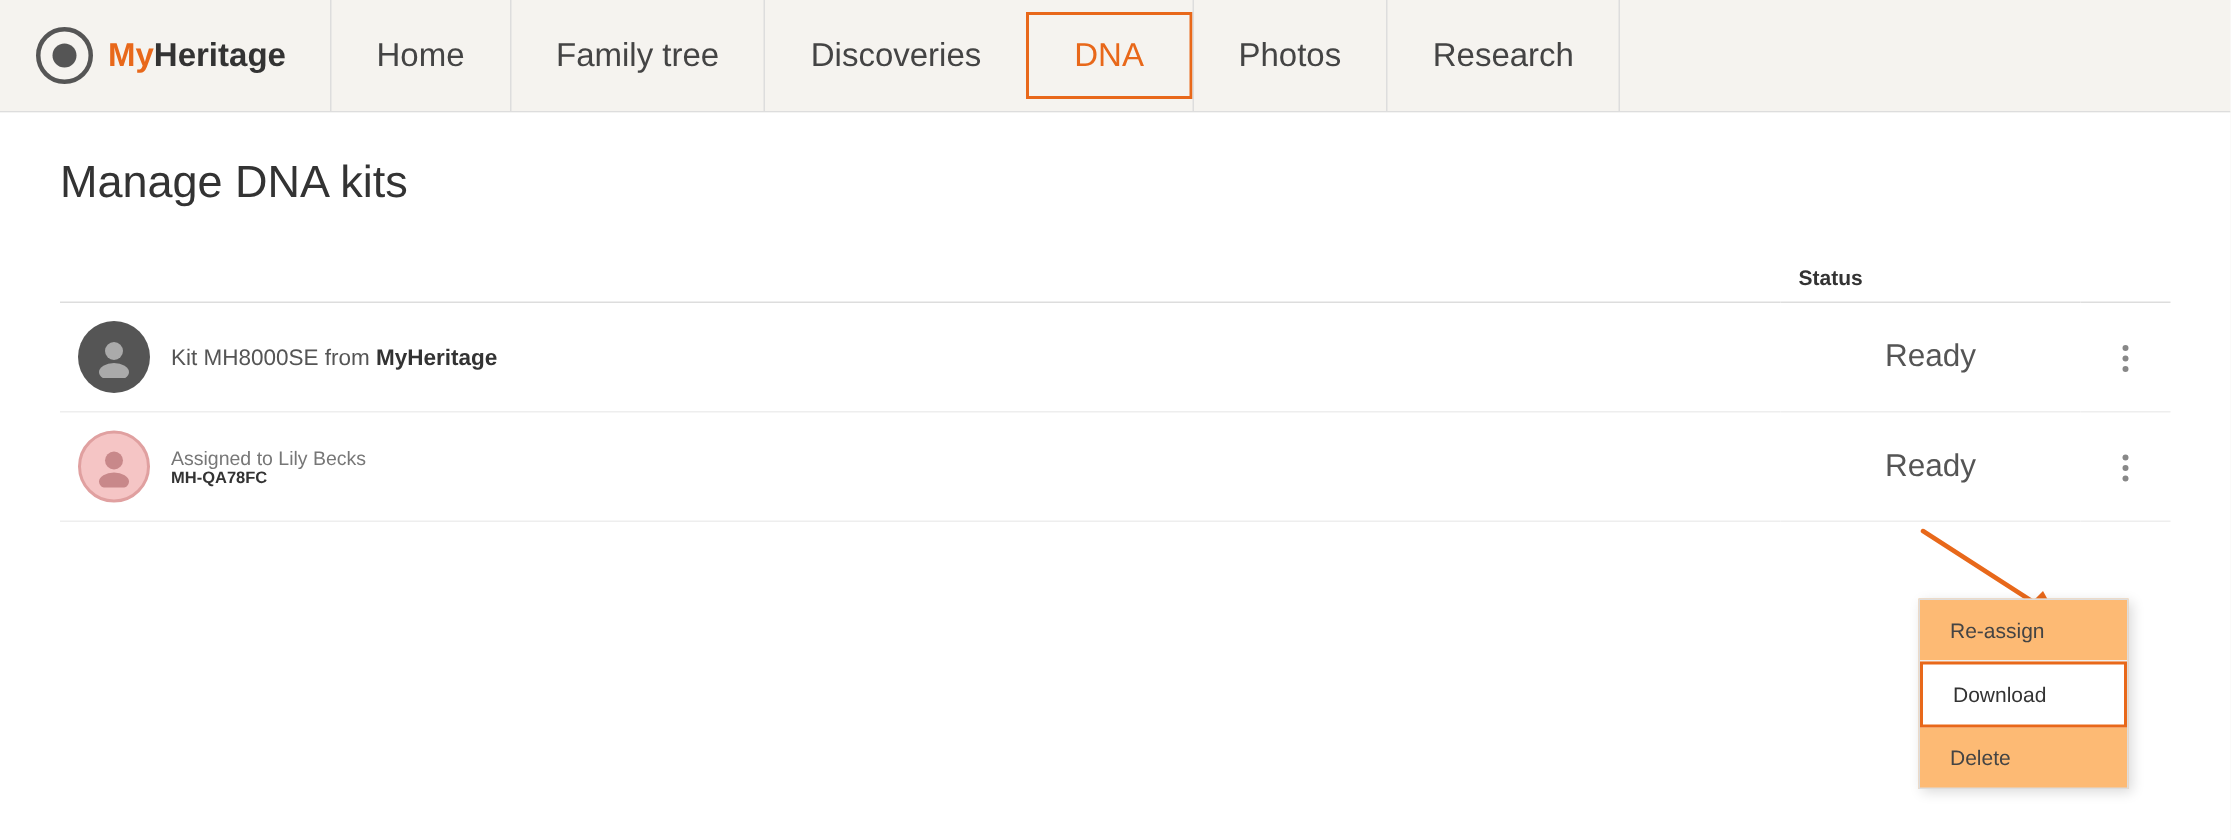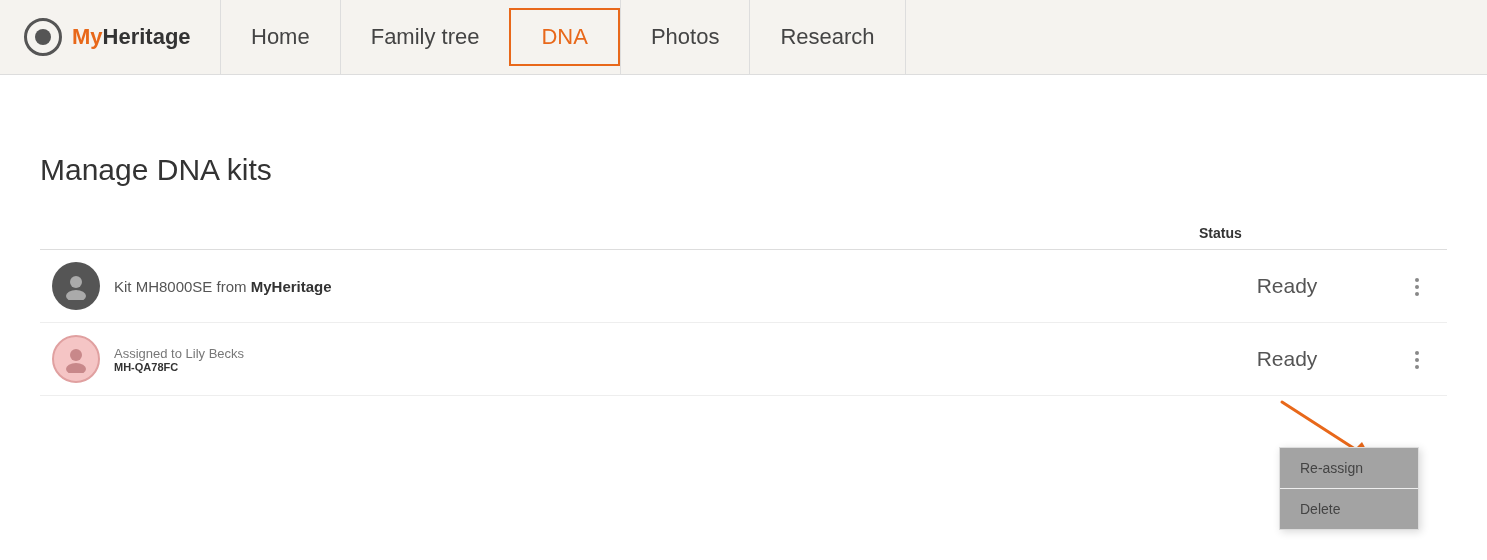--- a/index.html
+++ b/index.html
@@ -84,21 +84,20 @@
       margin: 0;
       padding: 30px 40px 40px 40px;
       min-height: 485px;
     }
 
     .page-title {
       font-size: 30px;
       font-weight: 300;
       color: #333;
       margin-bottom: 30px;
-      margin-top: 48px;
     }
 
     
     .dna-table {
       width: 100%;
       border-collapse: collapse;
     }
     .dna-table th {
       text-align: left;
       font-weight: bold;
@@ -197,21 +196,21 @@
       background: #888;
       border-radius: 50%;
       display: block;
     }
 
     
     .dropdown-menu {
       position: absolute;
       top: 230px;
       right: 28px;
-      background: #a3a3a3;
+      background: #fdba74;
       border: 1px solid #ddd;
       box-shadow: 2px 2px 8px rgba(0,0,0,0.15);
       z-index: 100;
       min-width: 140px;
     }
     .dropdown-item {
       padding: 12px 20px;
       cursor: pointer;
       color: #444;
       font-size: 14px;
@@ -239,20 +238,21 @@
 <header class="header">
   <div class="logo-area">
     <div class="logo-circle"></div>
     <span class="logo-text">
       <span>My</span><span style="color:#333">Heritage</span>
     </span>
   </div>
   <nav class="nav">
     <a class="nav-item">Home</a>
     <a class="nav-item">Family tree</a>
+    <a class="nav-item">Discoveries</a>
     <a class="nav-item active">DNA</a>
     <a class="nav-item">Photos</a>
     <a class="nav-item">Research</a>
   </nav>
 </header>
 
 <main class="main">
   <h1 class="page-title">Manage DNA kits</h1>
 
   <div style="position: relative;">
@@ -323,16 +323,17 @@
 
     <div class="orange-arrow">
       <svg width="120" height="80" viewBox="0 0 120 80">
         <line x1="10" y1="10" x2="100" y2="68" stroke="#e8681a" stroke-width="3" stroke-linecap="round"></line>
         <polygon points="100,68 78,62 90,50" fill="#e8681a"></polygon>
       </svg>
     </div>
 
     <div class="dropdown-menu">
       <div class="dropdown-item">Re-assign</div>
+      <div class="dropdown-item highlighted">Download</div>
       <div class="dropdown-item">Delete</div>
     </div>
   </div>
 </main>
 
 </body></html>

